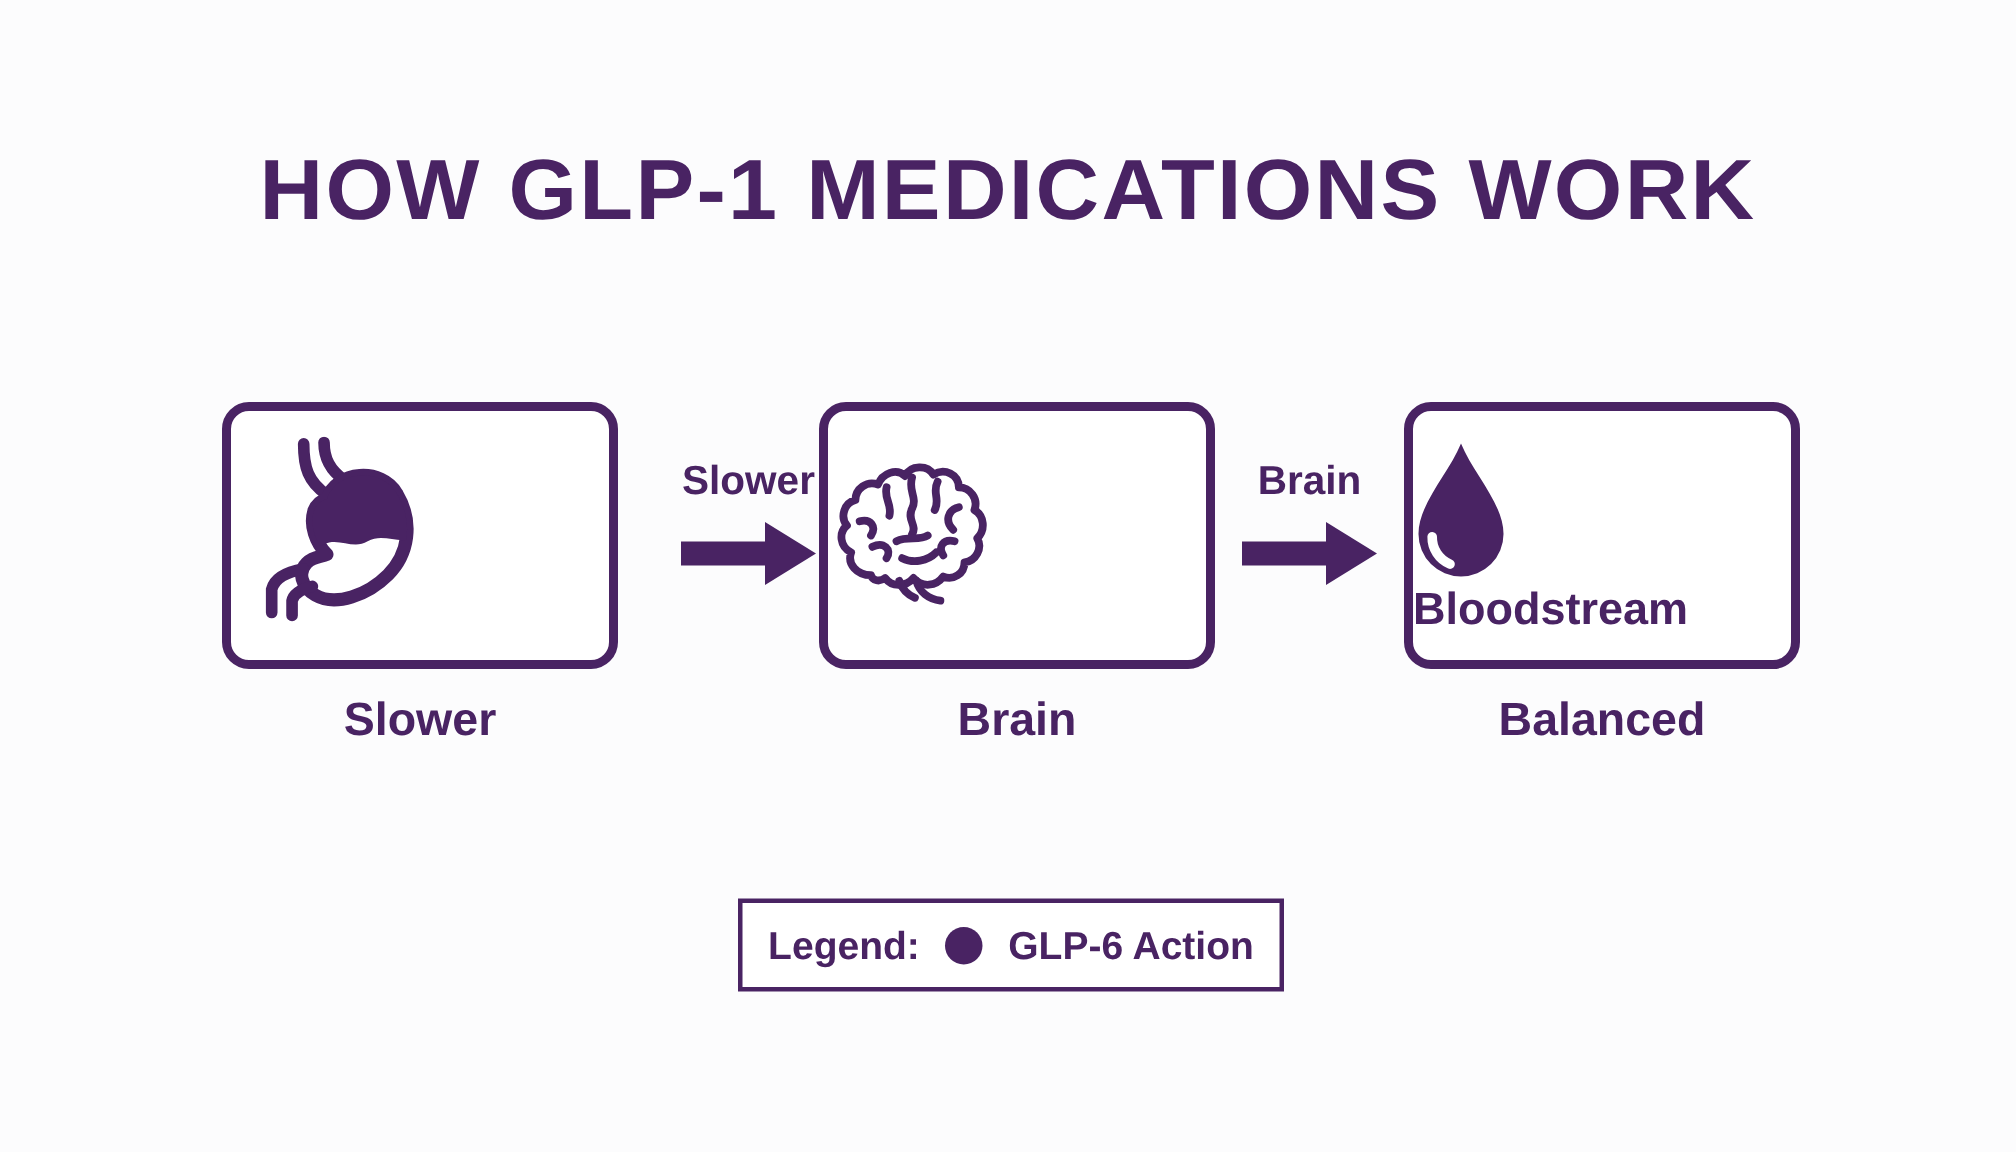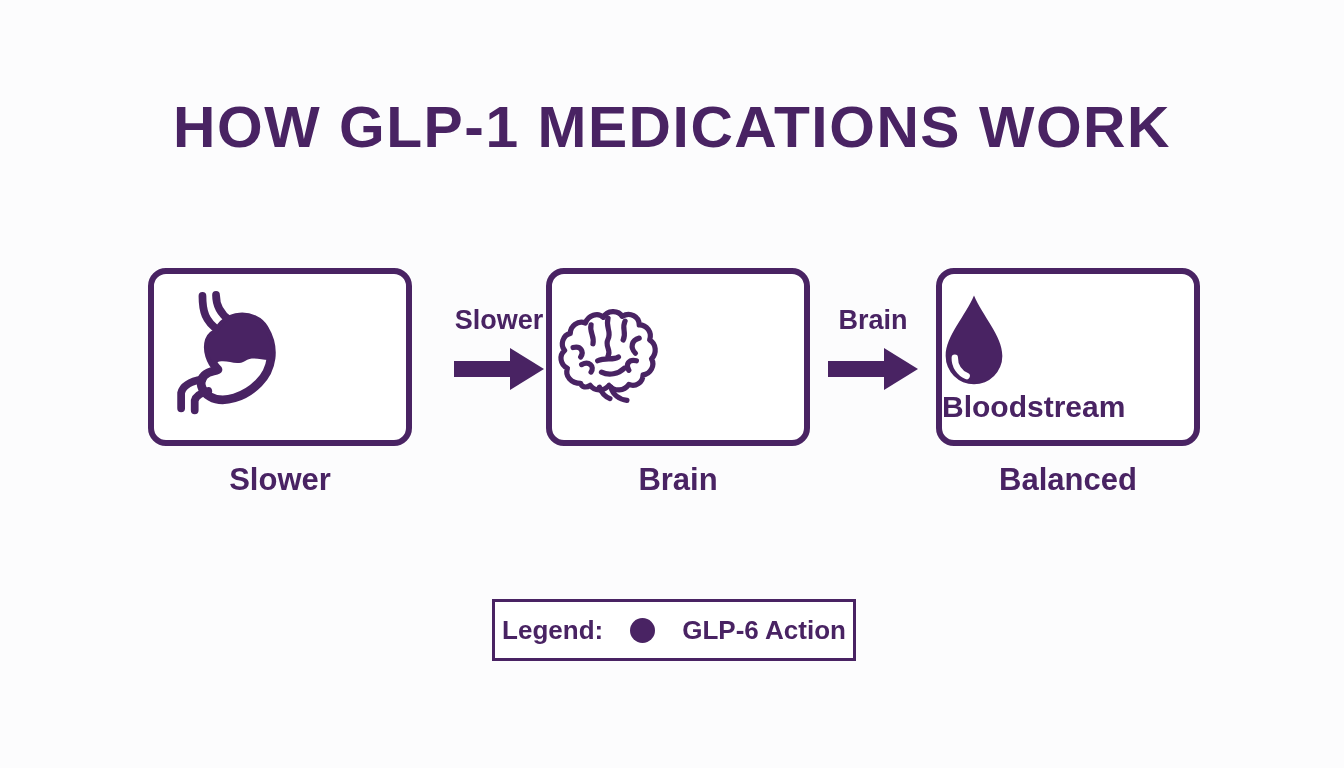--- a/index.html
+++ b/index.html
@@ -91,21 +91,21 @@
     position: absolute;
     left: 492px;
     top: 599px;
     width: 364px;
     height: 62px;
     border: 3px solid var(--accent);
     background: var(--box_bg);
     display: flex;
     align-items: center;
     justify-content: center;
-    gap: 27px;
+    gap: 17px;
   }
   .legend-title, .legend-item-label {
     font-size: 26px;
     font-weight: 700;
     color: var(--accent);
     white-space: nowrap;
   }
   .legend-marker {
     width: 25px;
     height: 25px;

